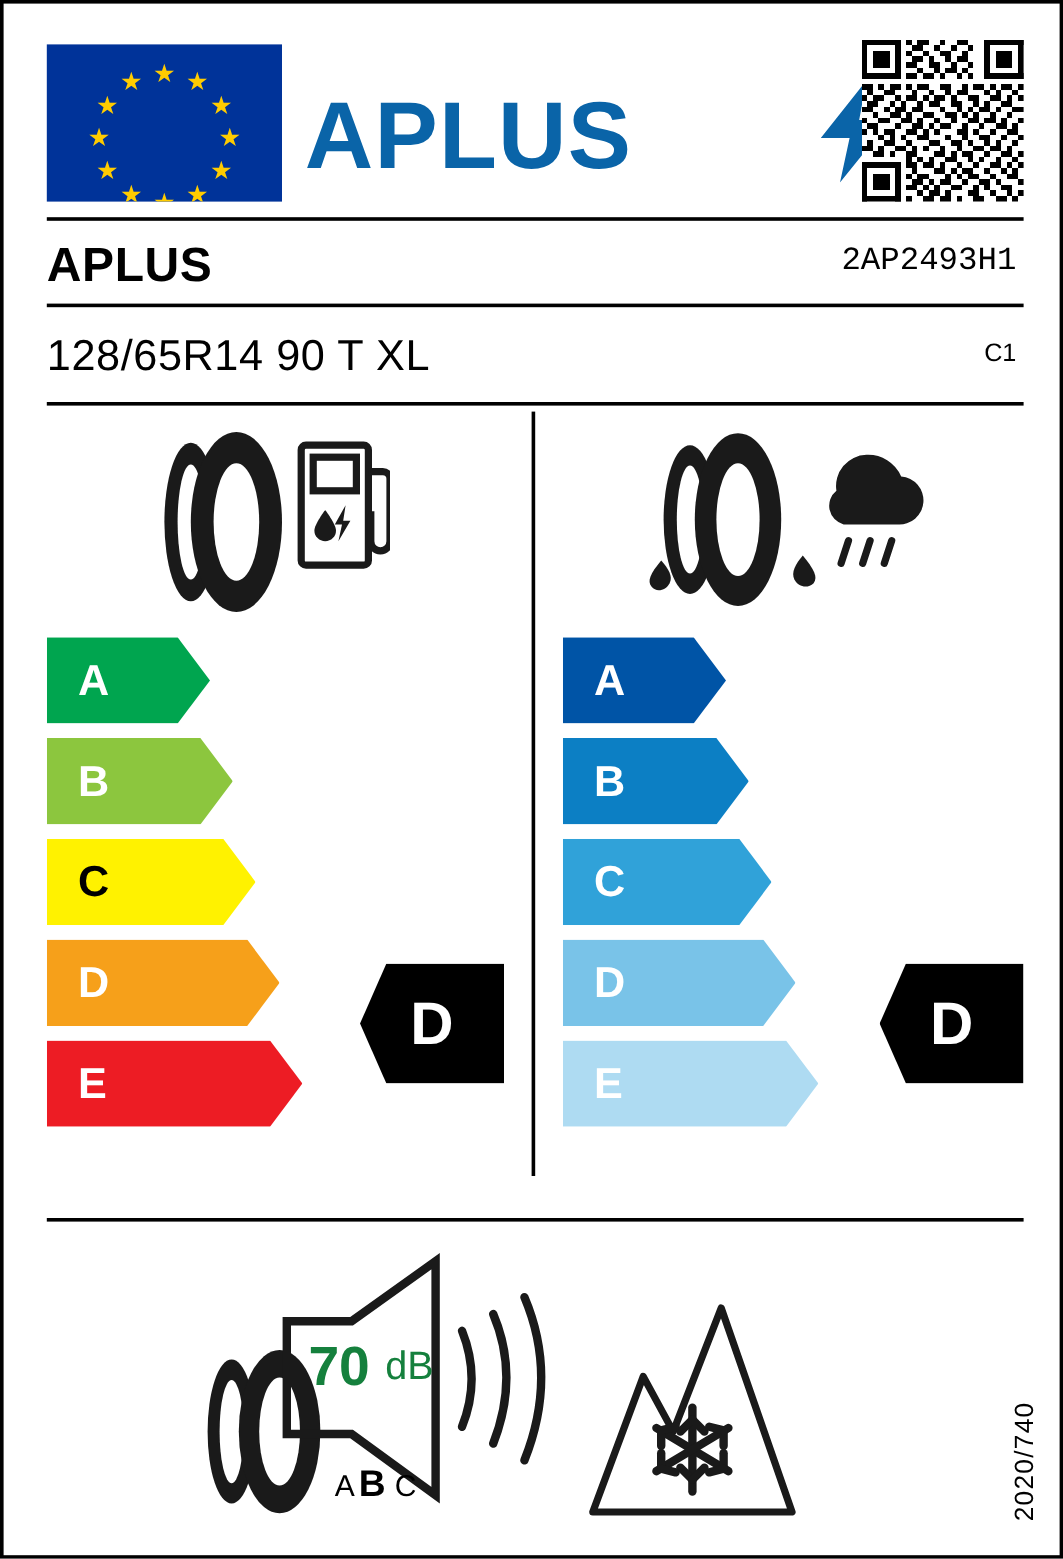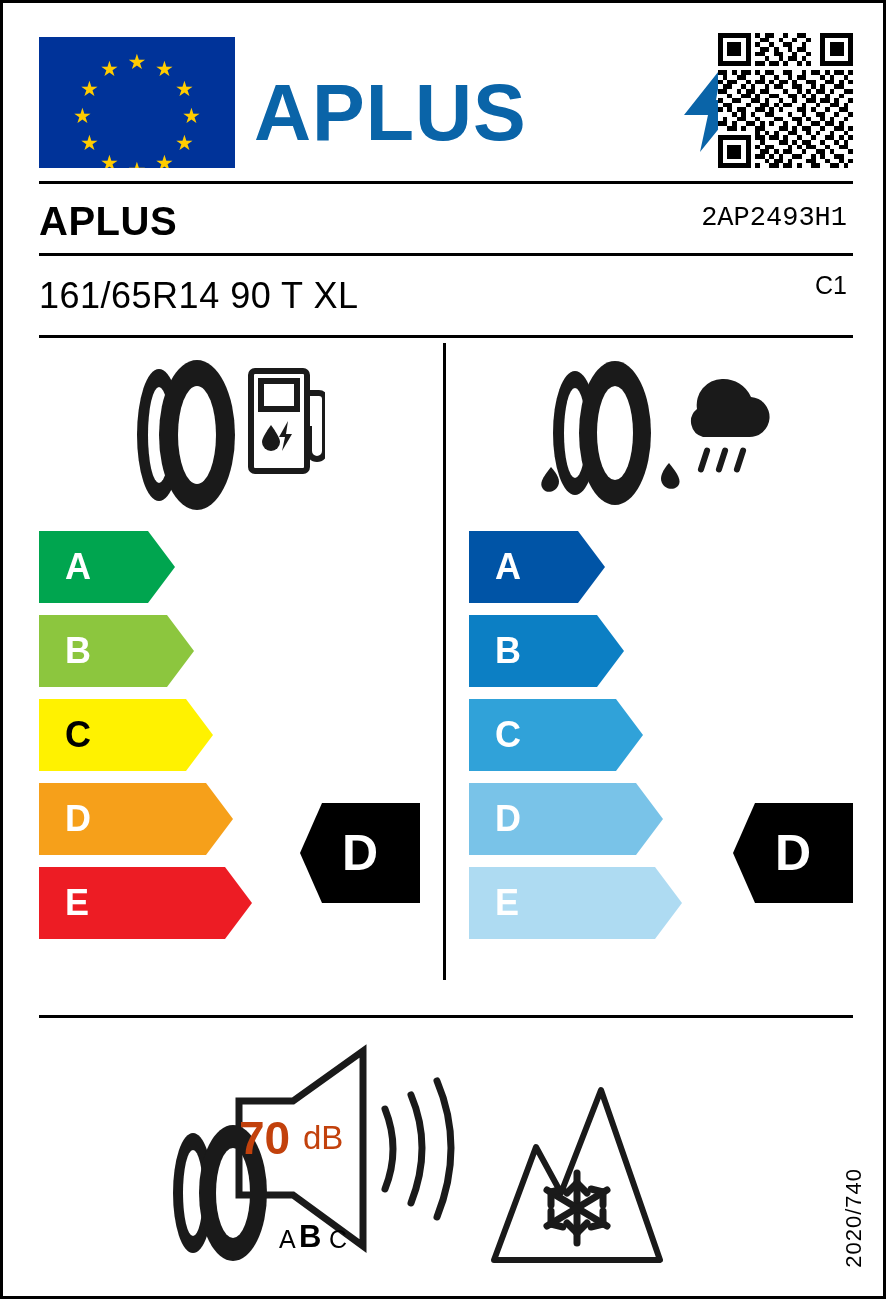--- a/index.html
+++ b/index.html
@@ -100,22 +100,22 @@
     position: absolute;
     left: 36px;
     top: 272px;
     font-size: 36px;
     color: #000;
     letter-spacing: .5px;
   }
   .classcode {
     position: absolute;
     right: 36px;
-    top: 268px;
-    font-size: 25px;
+    top: 280px;
+    font-size: 21px;
     color: #000;
     margin-left: 40px;
   }
 
   
   .vdivider {
     position: absolute;
     left: 440px;
     top: 340px;
     width: 3px;
@@ -168,21 +168,22 @@
     position: absolute;
     left: 36px;
     top: 1012px;
     width: 814px;
     height: 3px;
     background: #000;
   }
   .noise-db {
     position: absolute;
     font-weight: bold;
-    color: #c2410c;
+    color: #15803d;
+    margin-left: 18px;
   }
   .abc {
     position: absolute;
     font-size: 25px;
     color: #000;
   }
   .date {
     position: absolute;
     right: 16px;
     bottom: 28px;
@@ -454,21 +455,21 @@
       </g>
     </svg>
   </div>
 
   <div class="rule" style="left:36px; top:178px; width:814px;"></div>
   <div class="rule" style="left:36px; top:250px; width:814px;"></div>
   <div class="rule" style="left:36px; top:332px; width:814px;"></div>
 
   <div class="brand">APLUS</div>
   <div class="model">2AP2493H1</div>
-  <div class="size">161/65R14 90 T XL</div>
+  <div class="size">128/65R14 90 T XL</div>
   <div class="classcode">C1</div>
 
   <div class="vdivider"></div>
 
   <svg class="pictogram" style="left:122px; top:352px; width:200px; height:160px;" viewBox="0 0 200 160">
     <g fill="#1a1a1a">
       <ellipse cx="34" cy="80" rx="22" ry="66"></ellipse>
       <ellipse cx="34" cy="80" rx="11" ry="48" fill="#fff"></ellipse>
       <ellipse cx="72" cy="80" rx="38" ry="75"></ellipse>
       <ellipse cx="72" cy="80" rx="19" ry="49" fill="#fff"></ellipse>

